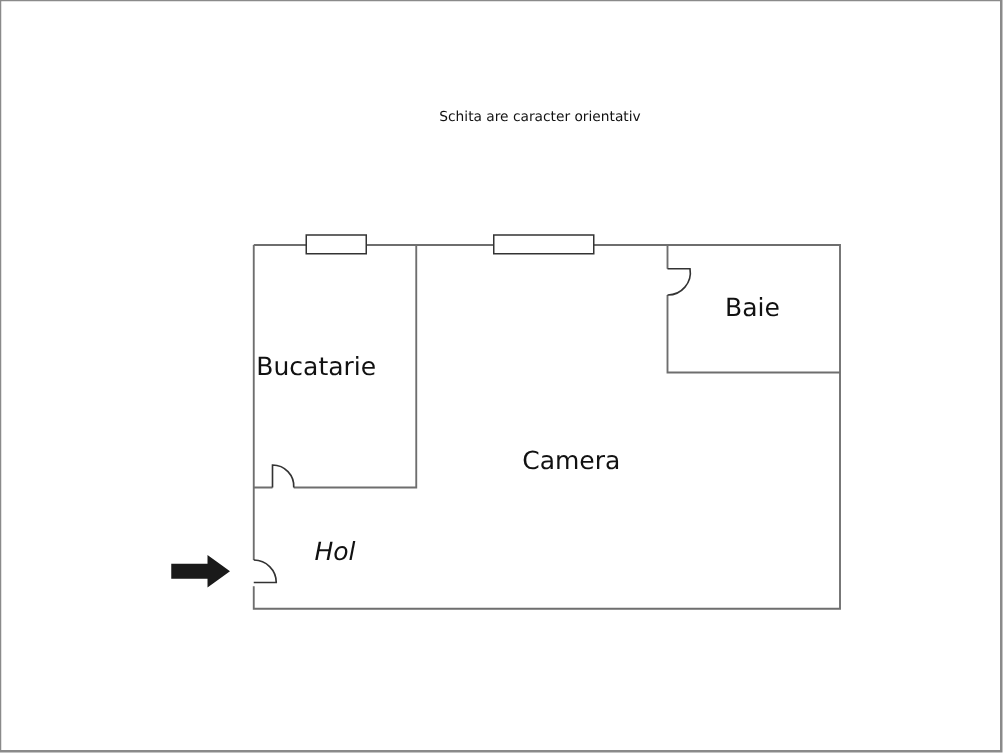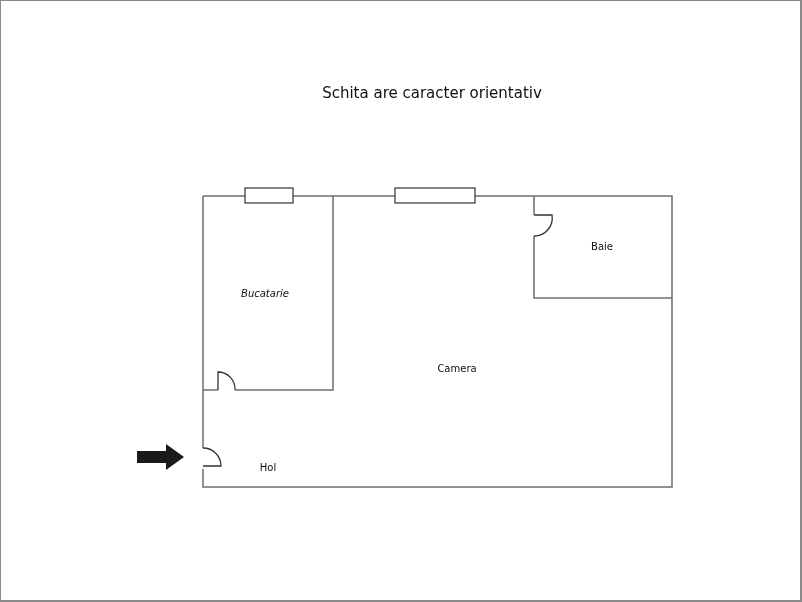--- a/index.html
+++ b/index.html
@@ -6,24 +6,24 @@
     body { width: 802px; height: 602px; position: relative; overflow: hidden; }
     .frame {
       position: absolute; left: 0; top: 0; width: 800px; height: 600px;
       border: 1px solid #8a8a8a; box-sizing: content-box;
       border-right: 2px solid #8a8a8a; border-bottom: 2px solid #8a8a8a;
       width: 799px; height: 599px;
     }
     svg.plan { position: absolute; left: 0; top: 0; }
     .lbl {
       position: absolute; font-family: "DejaVu Sans", sans-serif;
-      font-size: 10px; color: #111; white-space: nowrap;
+      font-size: 20px; color: #111; white-space: nowrap;
       transform: translate(-50%, -50%);
     }
-    .title { font-size: 15px; }
+    .title { font-size: 11px; }
   </style>
 </head>
 <body>
 
 <div class="frame"></div>
 
 <svg class="plan" width="802" height="602" viewBox="0 0 802 602">
   <g fill="none" stroke="#6e6e6e" stroke-width="1.5">
 
     <path d="M203,196 L672,196 L672,487 L203,487 L203,469 M203,448 L203,390 M203,390 L203,196"></path>
@@ -41,16 +41,16 @@
 
   <g fill="#ffffff" stroke="#333" stroke-width="1.2">
     <rect x="245" y="188" width="48" height="15"></rect>
     <rect x="395" y="188" width="80" height="15"></rect>
   </g>
 
   <path fill="#1a1a1a" d="M137,451 L166,451 L166,444 L184,457 L166,470 L166,463 L137,463 Z"></path>
 </svg>
 
 <div class="lbl title" style="left:432px; top:93px;">Schita are caracter orientativ</div>
-<div class="lbl" style="left:265px; top:293px;font-style:italic;">Bucatarie</div>
+<div class="lbl" style="left:253px; top:293px;">Bucatarie</div>
 <div class="lbl" style="left:457px; top:368px;">Camera</div>
 <div class="lbl" style="left:602px; top:246px;">Baie</div>
-<div class="lbl" style="left:268px; top:467px;">Hol</div>
+<div class="lbl" style="left:268px; top:441px;font-style:italic;">Hol</div>
 
 </body></html>

